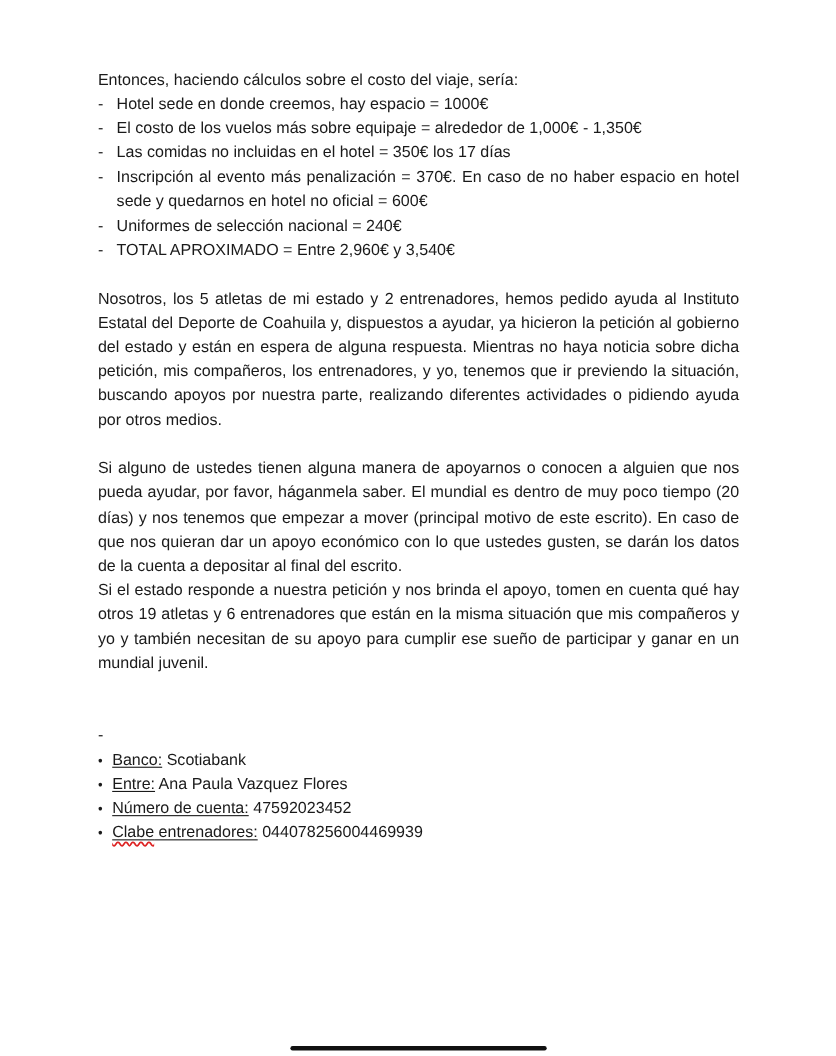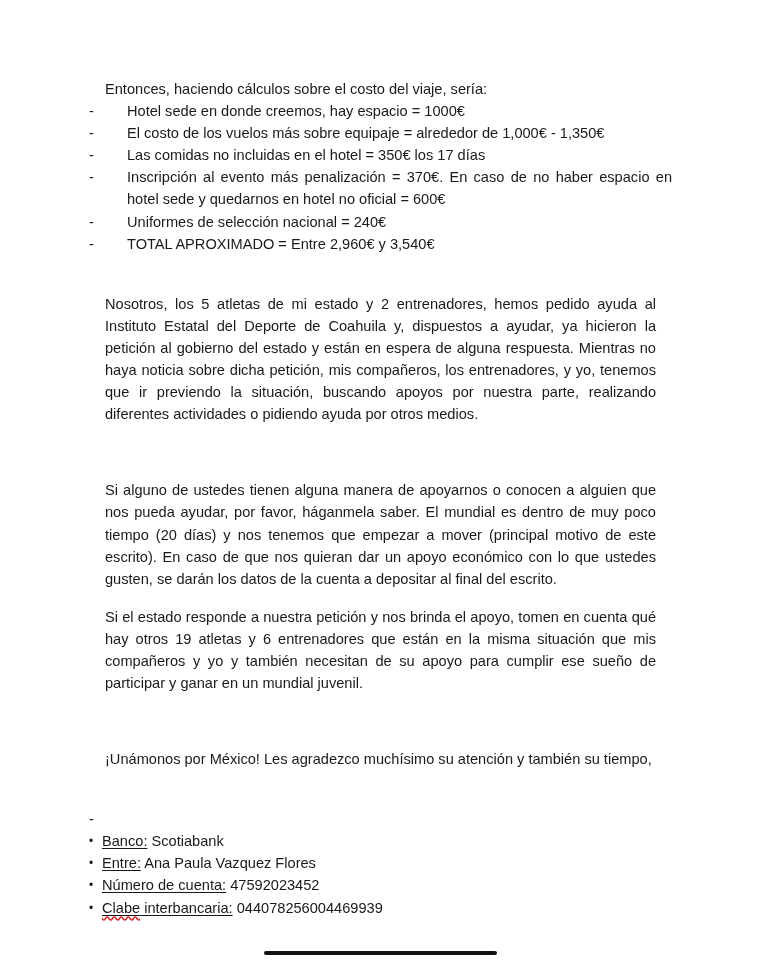--- a/index.html
+++ b/index.html
@@ -5,22 +5,22 @@
   html, body { margin:0; padding:0; background:#ffffff; }
   body { width:760px; height:960px; position:relative; overflow:hidden;
          font-family:"Liberation Sans", sans-serif; color:#1a1a1a; font-size:14.6px; }
   .page { position:absolute; left:89px; top:62px; width:583px; }
   .line { line-height:22.1px; }
   .justify { text-align:justify; text-align-last:left; }
   .intro { margin-bottom:0; }
   ul.dash { list-style:none; margin:0; padding:0; }
   ul.dash li { position:relative; padding-left:17px; line-height:22.1px; }
   ul.dash li .dash-mark { position:absolute; left:0; top:0; }
-  ul.dash li .txt { display:block; text-align:justify; text-align-last:left;margin-left:21px; }
-  p { margin:16px; }
+  ul.dash li .txt { display:block; text-align:justify; text-align-last:left; }
+  p { margin:0; }
   .gap { height:22px; }
   .sig { position:relative; padding-left:17px; line-height:22.1px; }
   .sig .dash-mark { position:absolute; left:0; top:0; }
   .bold { font-weight:bold; }
   ul.bullets { list-style:none; margin:0; padding:0; }
   ul.bullets li { position:relative; padding-left:13px; line-height:22.1px; }
   ul.bullets li .bullet { position:absolute; left:0; top:0; font-size:12px; }
   .u { text-decoration:underline; text-decoration-thickness:1px; text-underline-offset:2px; }
   .spell { text-decoration:underline wavy #d22; text-underline-offset:3px; }
   .home-bar { position:absolute; left:264px; top:951px; width:233px; height:4px;
@@ -60,21 +60,20 @@
   </ul>
 
   <div class="gap"></div>
   <p class="line justify">Nosotros, los 5 atletas de mi estado y 2 entrenadores, hemos pedido ayuda al Instituto Estatal del Deporte de Coahuila y, dispuestos a ayudar, ya hicieron la petición al gobierno del estado y están en espera de alguna respuesta. Mientras no haya noticia sobre dicha petición, mis compañeros, los entrenadores, y yo, tenemos que ir previendo la situación, buscando apoyos por nuestra parte, realizando diferentes actividades o pidiendo ayuda por otros medios.</p>
 
   <div class="gap"></div>
   <p class="line justify">Si alguno de ustedes tienen alguna manera de apoyarnos o conocen a alguien que nos pueda ayudar, por favor, háganmela saber. El mundial es dentro de muy poco tiempo (20 días) y nos tenemos que empezar a mover (principal motivo de este escrito). En caso de que nos quieran dar un apoyo económico con lo que ustedes gusten, se darán los datos de la cuenta a depositar al final del escrito.</p>
   <p class="line justify">Si el estado responde a nuestra petición y nos brinda el apoyo, tomen en cuenta qué hay otros 19 atletas y 6 entrenadores que están en la misma situación que mis compañeros y yo y también necesitan de su apoyo para cumplir ese sueño de participar y ganar en un mundial juvenil.</p>
 
   <div class="gap"></div>
-  <p class="line">¡Unámonos por México! Les agradezco muchísimo su atención y también su tiempo,</p>
 
   <div class="gap"></div>
   <div class="sig">
     <span class="dash-mark">-</span>
   </div>
 
   <div class="gap"></div>
   <ul class="bullets">
     <li>
       <span class="bullet">•</span>
@@ -86,19 +85,19 @@
       <span class="u">Entre:</span>
       <span>Ana Paula Vazquez Flores</span>
     </li>
     <li>
       <span class="bullet">•</span>
       <span class="u">Número de cuenta:</span>
       <span>47592023452</span>
     </li>
     <li>
       <span class="bullet">•</span>
-      <span class="u"><span class="spell">Clabe</span><span> interbancaria:</span></span>
+      <span class="u"><span class="spell">Clabe</span><span> entrenadores:</span></span>
       <span>044078256004469939</span>
     </li>
   </ul>
 </div>
 
 <div class="home-bar"></div>
 
 </body></html>

